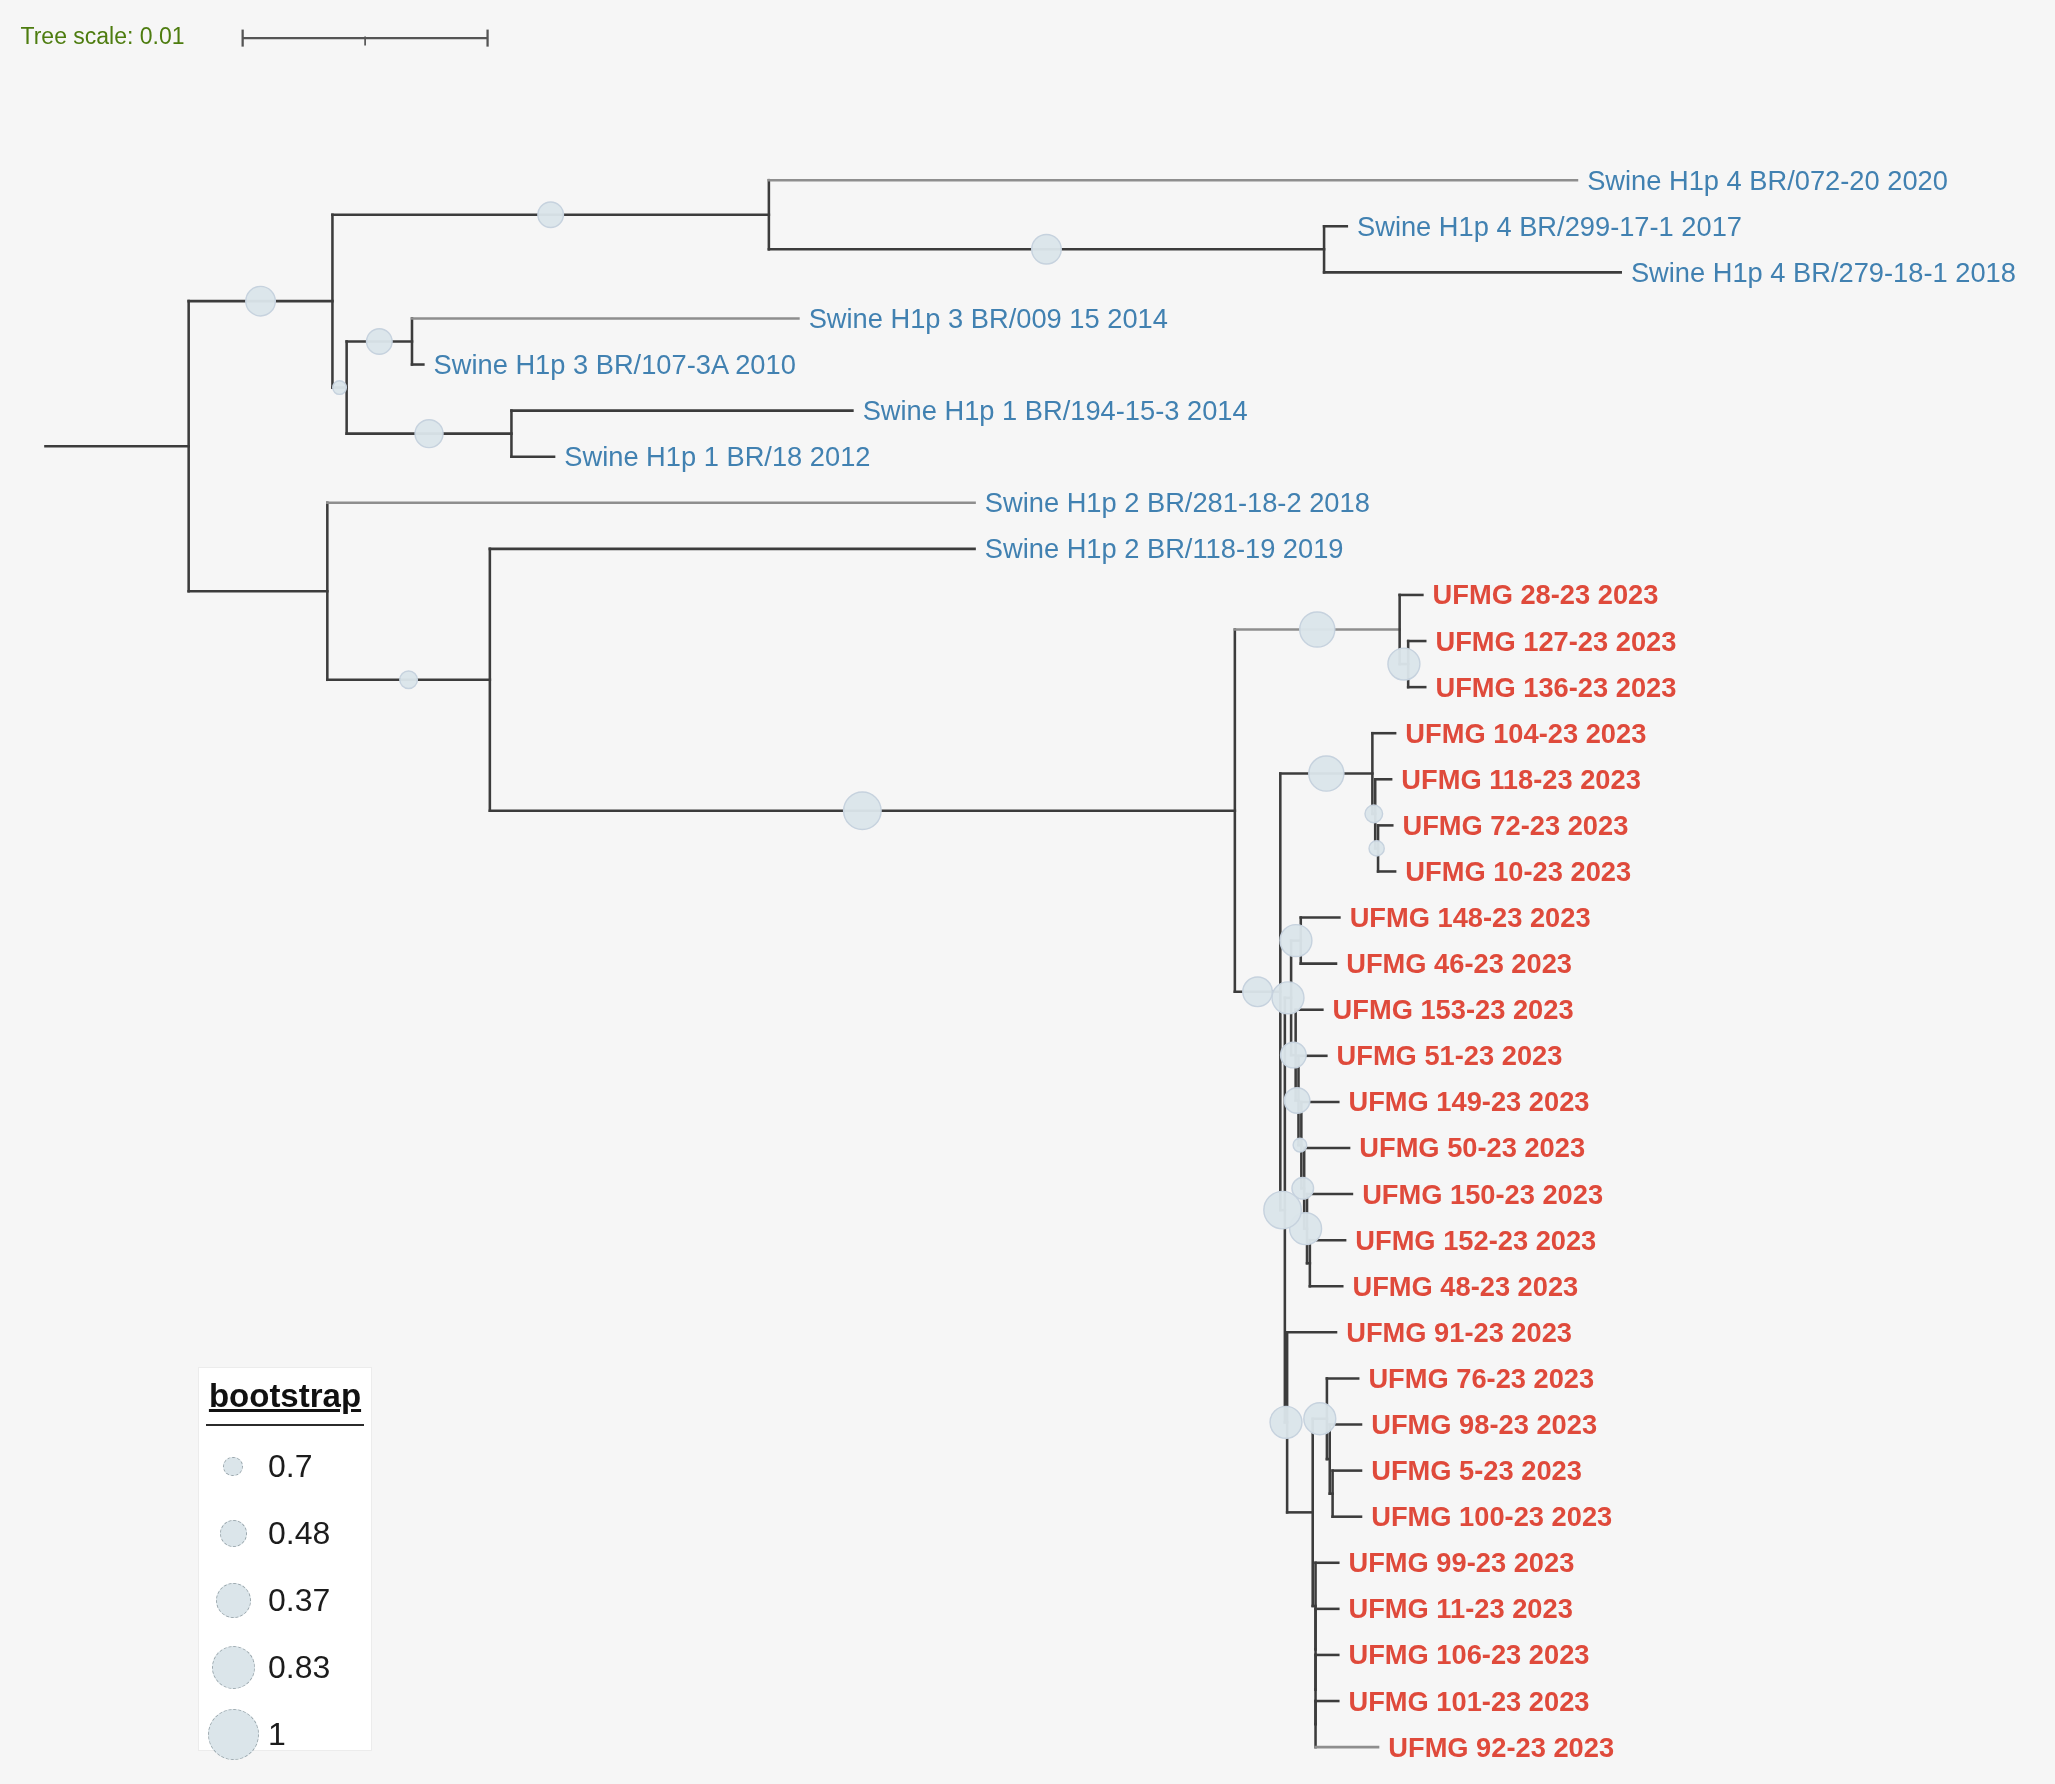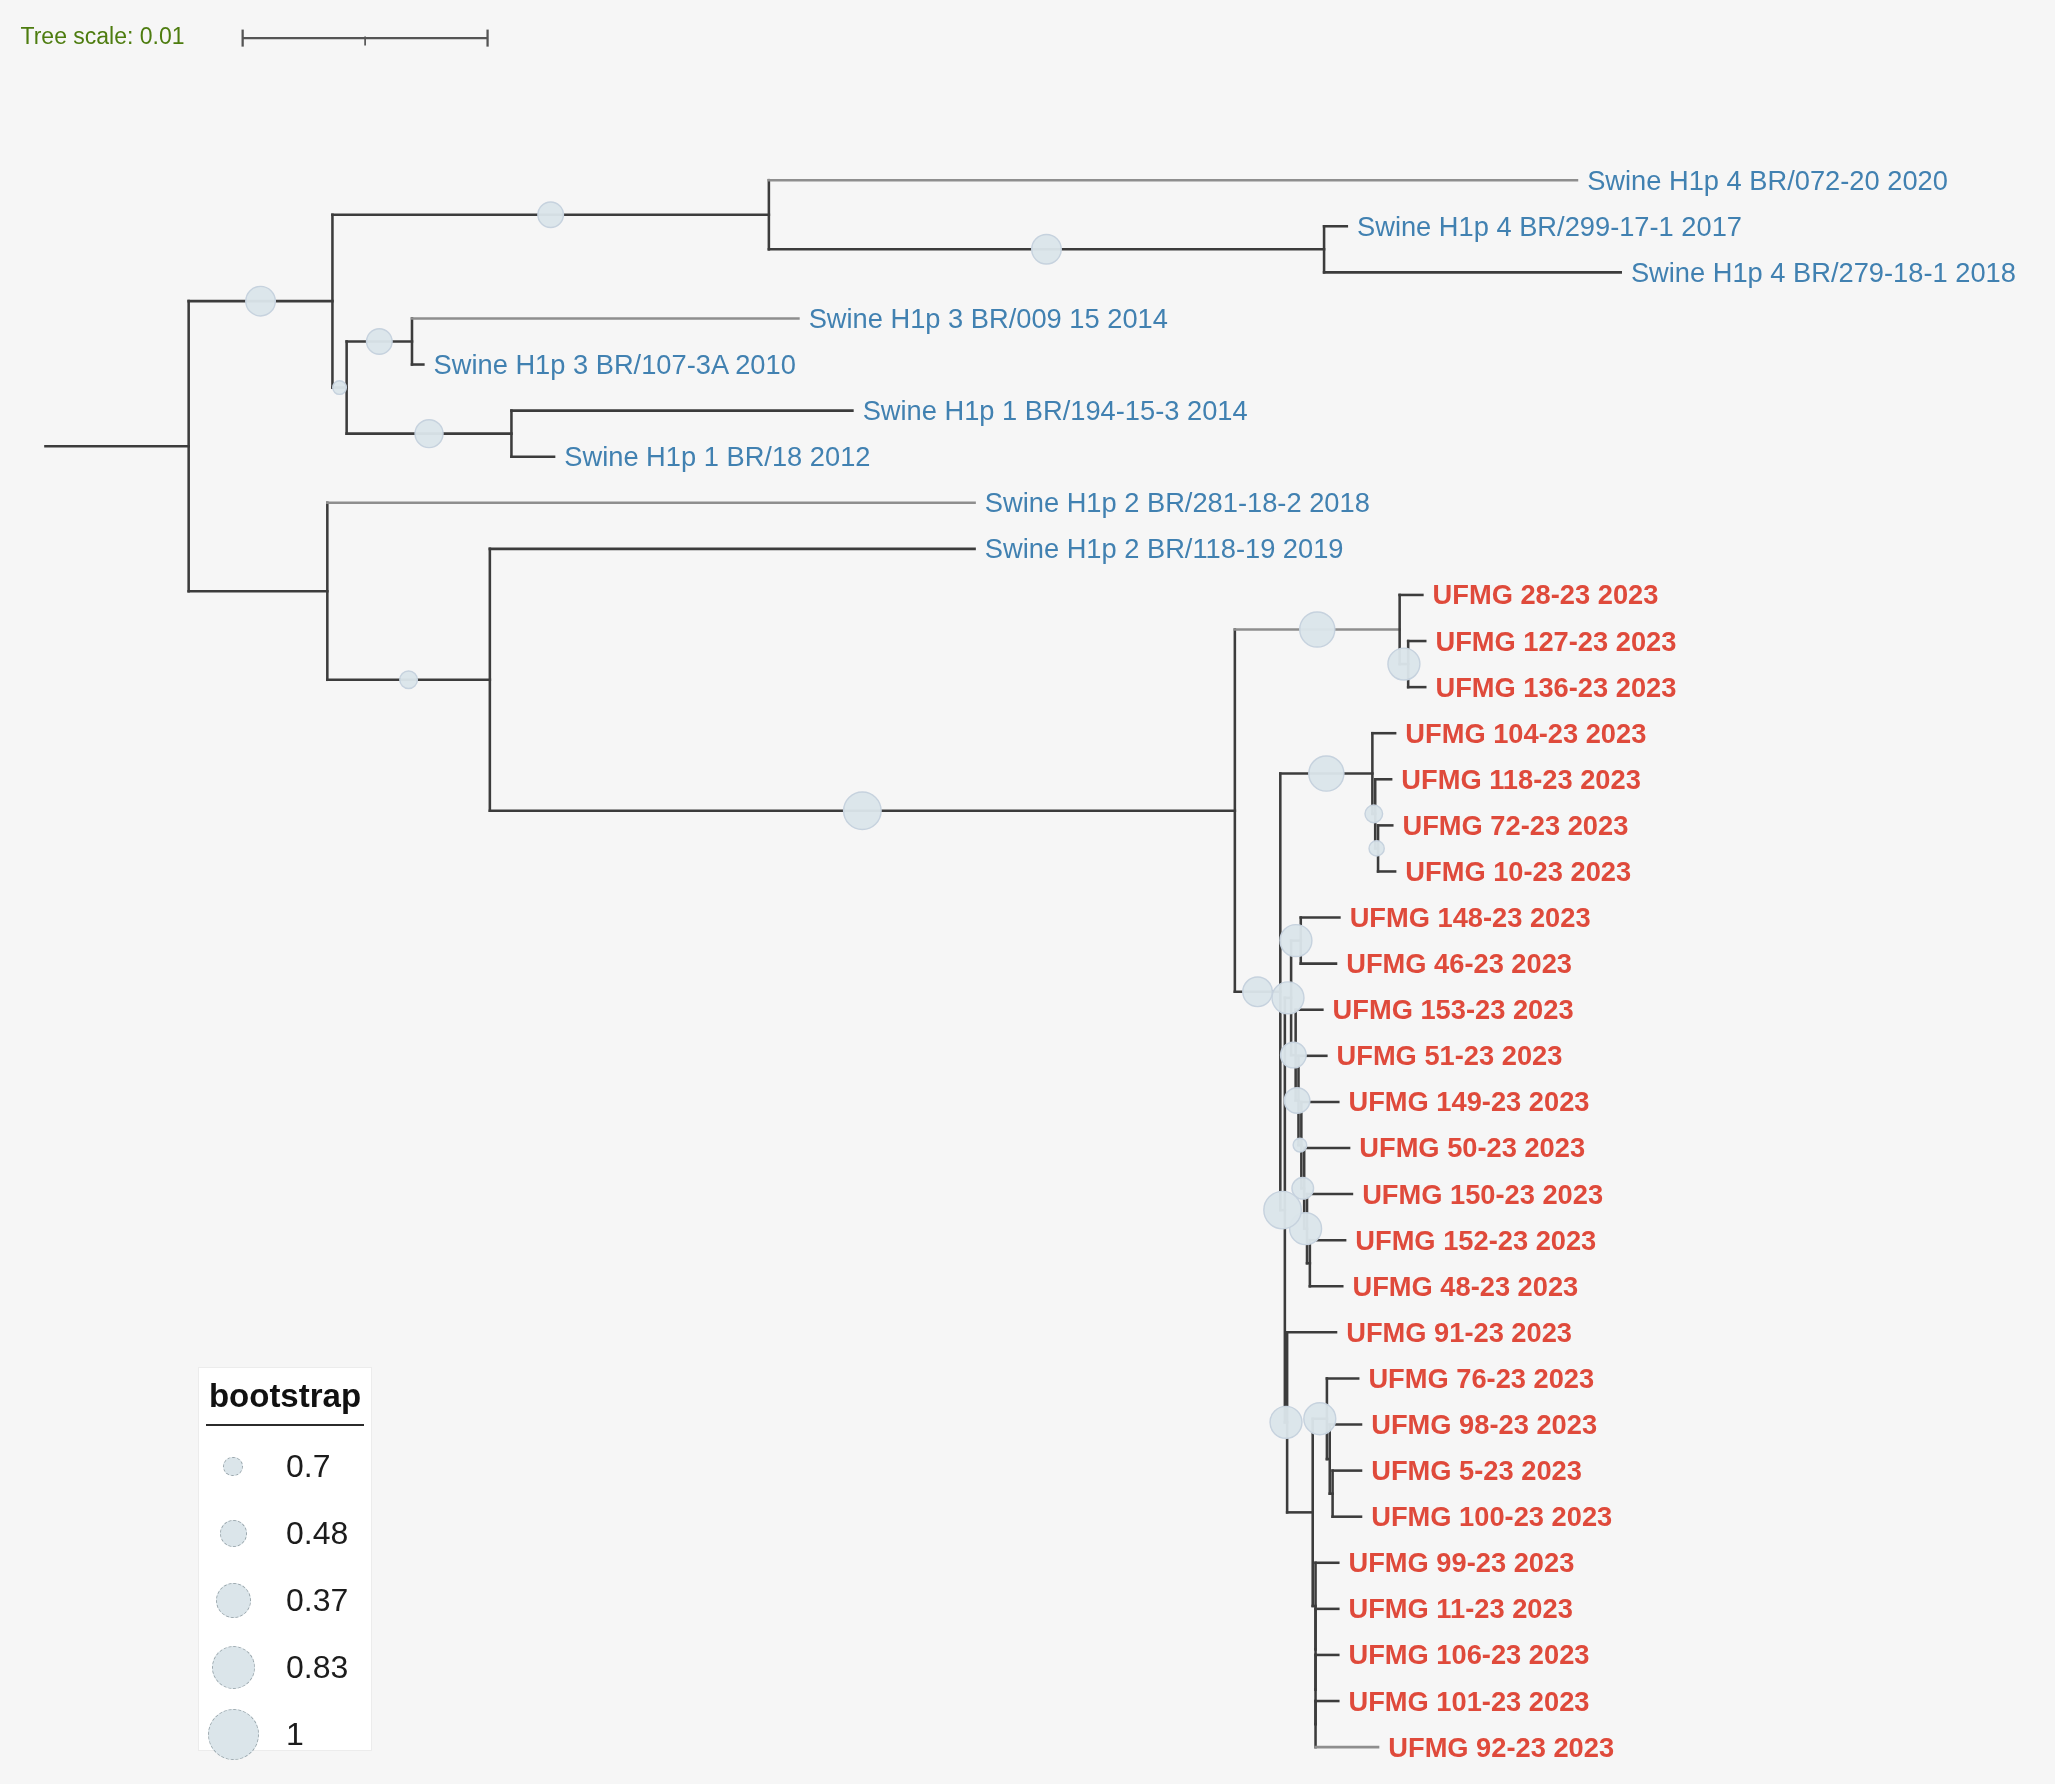--- a/index.html
+++ b/index.html
@@ -14,31 +14,31 @@
   .tree-scale-label{
     position:absolute;left:20.5px;top:23px;
     font-size:23px;font-weight:normal;color:#4d7c0f;letter-spacing:0;
   }
   .legend{
     position:absolute;left:198px;top:1367px;width:174px;height:384px;
     background:#ffffff;border:0.6px solid #ececec;box-sizing:border-box;
   }
   .legend-title{
     margin-top:9px;text-align:center;
-    font-size:33px;font-weight:bold;color:#111111;
+    font-size:33px;font-weight:bold;color:#111111;text-decoration:underline;
   }
   .legend-divider{height:0;border-top:2.3px solid #2b2b2b;margin:9px 7.4px 0 7.4px;}
   .legend-rows{padding-top:6.8px;}
   .legend-row{height:67px;display:flex;align-items:center;}
   .legend-circle-slot{flex:0 0 68px;display:flex;align-items:center;justify-content:center;}
   .legend-circle{
     display:inline-block;border-radius:50%;
     background:#dbe5ea;border:1.7px dashed #9aa7ad;box-sizing:border-box;
   }
-  .legend-value{font-size:32px;color:#1c1c1c;margin-left:19px;}
+  .legend-value{font-size:32px;color:#1c1c1c;margin-left:1px;}
 </style>
 </head>
 <body>
 
 <div class="canvas">
   <svg class="tree" width="2056" height="1785" viewBox="0 0 3618 3141" xmlns="http://www.w3.org/2000/svg">
       <line x1="332" y1="529.8874999999999" x2="332" y2="1040.4254638671873" stroke="#3c3c3c" stroke-width="4.5" stroke-linecap="square"></line>
       <line x1="332" y1="529.8874999999999" x2="585" y2="529.8874999999999" stroke="#3c3c3c" stroke-width="4.5" stroke-linecap="square"></line>
       <line x1="585" y1="377.825" x2="585" y2="681.9499999999999" stroke="#3c3c3c" stroke-width="4.5" stroke-linecap="square"></line>
       <line x1="585" y1="377.825" x2="1353" y2="377.825" stroke="#3c3c3c" stroke-width="4.5" stroke-linecap="square"></line>

